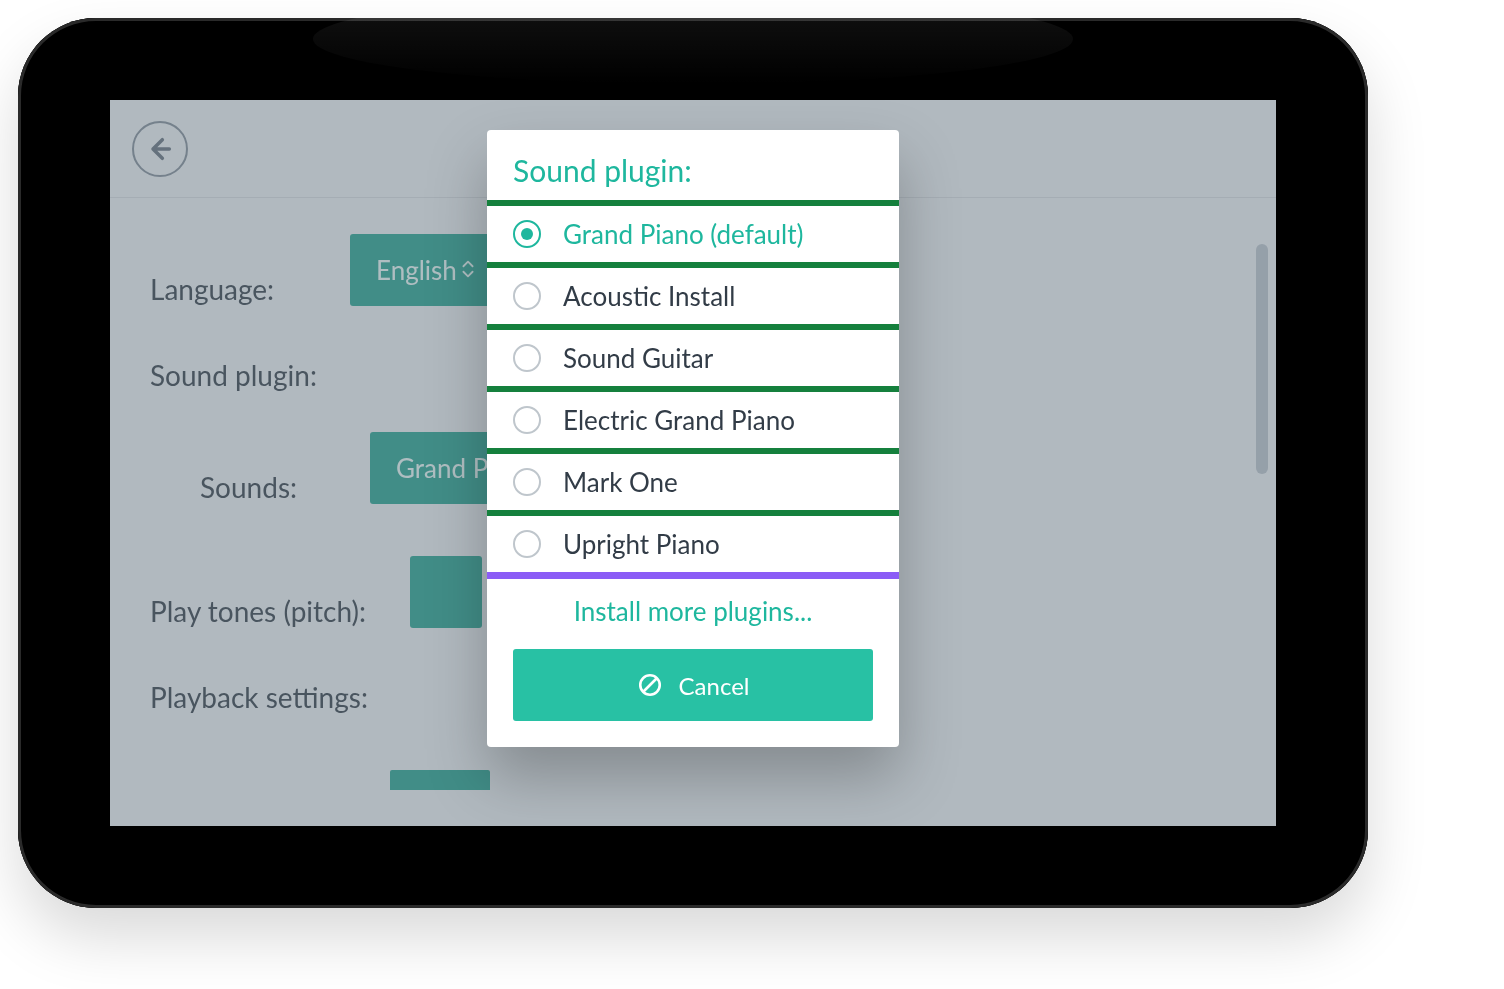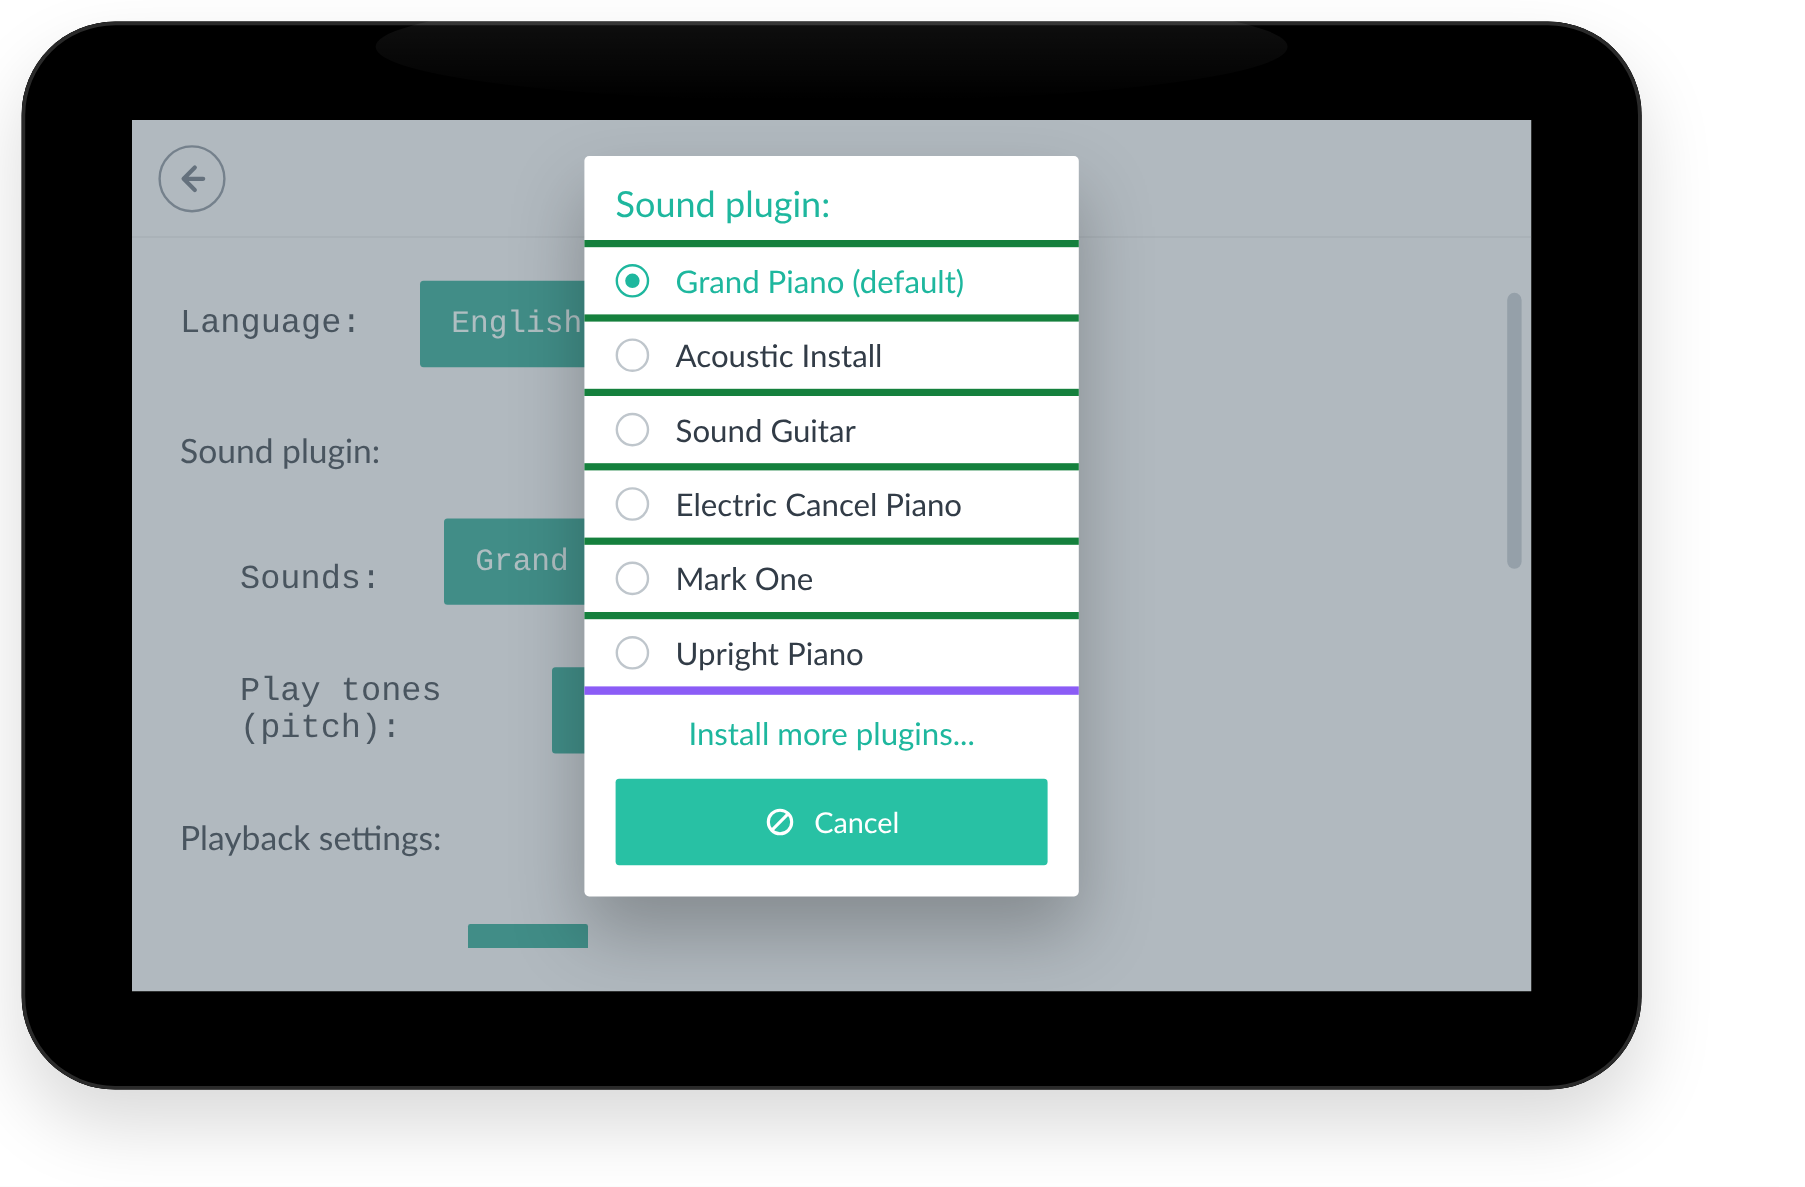--- a/index.html
+++ b/index.html
@@ -54,24 +54,24 @@
     color:#3a4450;
     font-weight:400;
   }
 
   
   .content { padding: 36px 40px 0; position: relative; height: calc(100% - 98px); overflow:auto;}
   .scrollbar-fake{
     position:absolute; right:8px; top:46px; width:12px; height:230px;
     background:#b9c0c7; border-radius:6px;
   }
-  .row { display:flex; align-items:center; margin-bottom:52px; font-size:28px; color:#2e3640;font-family:Liberation Mono, monospace; }
+  .row { display:flex; align-items:flex-end; margin-bottom:52px; font-size:28px; color:#2e3640; }
   .row .lbl{ width:200px; text-align:left; }
   .row.indent1 .lbl{ width:170px; margin-left:50px;margin-top:30px;}
-  .row.indent2 .lbl{ width:260px; margin-left:50px;}
+  .row.indent2 .lbl{ width:260px; }
   .section-heading{ font-size:28px; color:#2e3640; margin-bottom:40px;}
   .section-heading.last{ margin-top:10px;}
   .selbtn{
     background:#1e9e8a;
     color:#e9f7f4;
     height:72px;
     border-radius:3px;
     display:flex; align-items:center;
     padding:0 26px;
     font-size:26px;
@@ -207,21 +207,21 @@
         <div class="opt">
           <span class="radio"></span>
           <span>Acoustic Install</span>
         </div>
         <div class="opt">
           <span class="radio"></span>
           <span>Sound Guitar</span>
         </div>
         <div class="opt">
           <span class="radio"></span>
-          <span>Electric Cancel Piano</span>
+          <span>Electric Grand Piano</span>
         </div>
         <div class="opt">
           <span class="radio"></span>
           <span>Mark One</span>
         </div>
         <div class="opt">
           <span class="radio"></span>
           <span>Upright Piano</span>
         </div>
 

